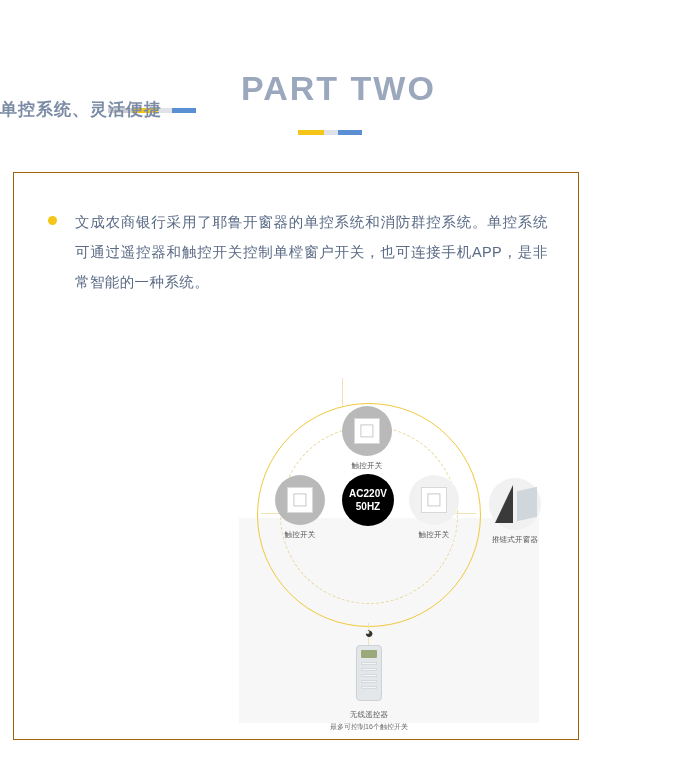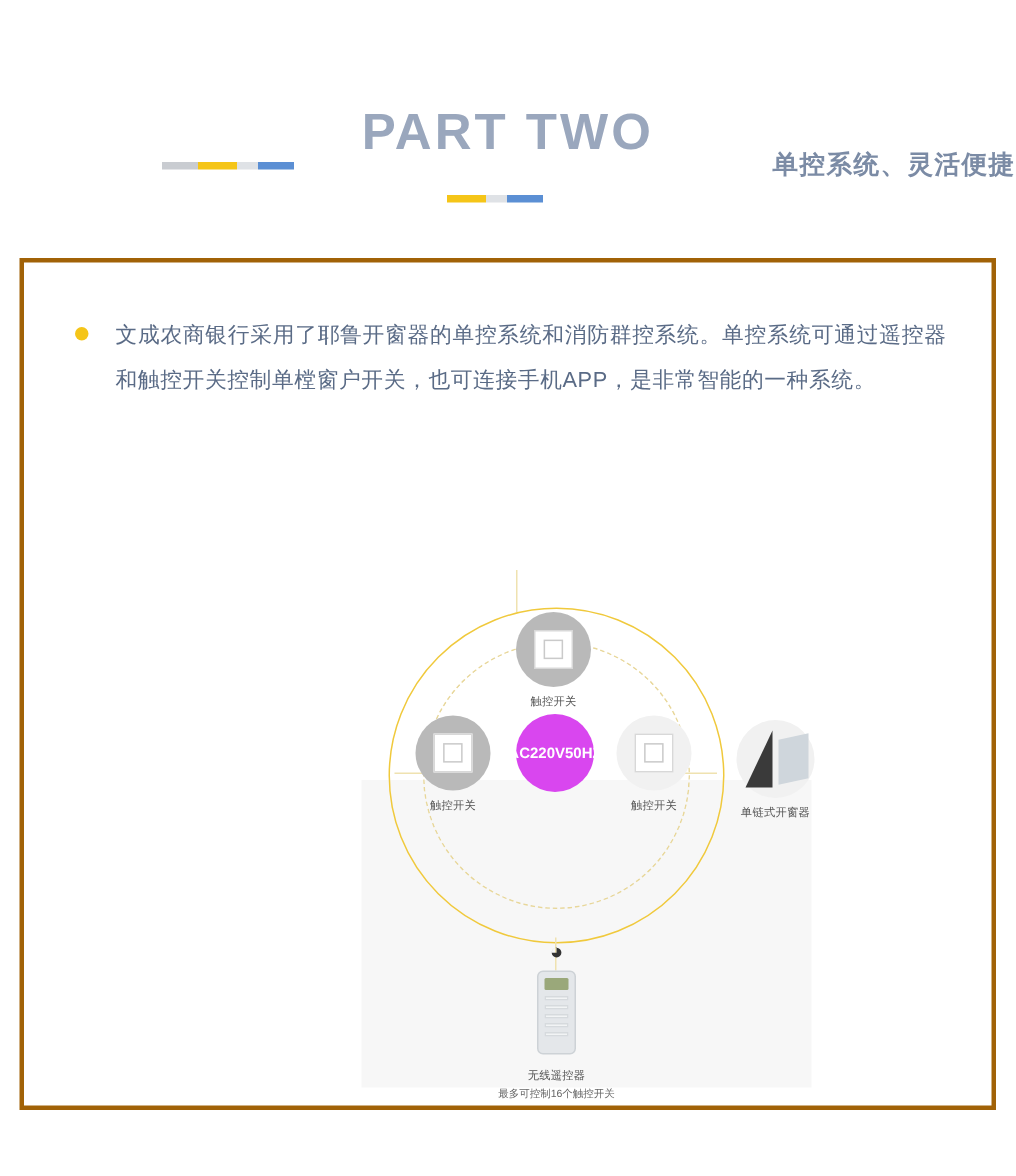--- a/index.html
+++ b/index.html
@@ -36,21 +36,21 @@
     letter-spacing: 2px;
     color: #9aa7bd;
     font-family: "Liberation Sans", sans-serif;
     margin-top: 25px;
   }
   .subtitle {
     position: absolute;
     left: 0;
     right: 0;
     top: 98px;
-    text-align: right;
+    text-align: left;
     font-size: 17px;
     font-weight: bold;
     color: #7b8ba5;
     letter-spacing: 1px;
   }
   .bar-group {
     position: absolute;
     display: flex;
     height: 5px;
   }
@@ -80,23 +80,23 @@
   .bar.blue {
     width: 24px;
     background: #5b8fd4;
   }
 
   
   .card {
     position: absolute;
     left: 13px;
     top: 172px;
-    width: 651px;
+    width: 566px;
     height: 568px;
-    border: 3px solid #a16207;
+    border: 1px solid #a16207;
     box-sizing: border-box;
     background: #fff;
   }
   .para-row {
     position: absolute;
     left: 34px;
     top: 34px;
     right: 30px;
     display: flex;
     align-items: flex-start;
@@ -163,26 +163,26 @@
   .circle.gray {
     background: #8a8a8a;
   }
   .circle.lightgray {
     background: #b9b9b9;
   }
   .circle.white {
     background: #f1f1f1;
   }
   .circle.yellow {
-    background: #d946ef;
+    background: #000000;
     color: #fff;
     display: flex;
     align-items: center;
     justify-content: center;
-    flex-direction: row;
+    flex-direction: column;
     font-size: 10px;
     line-height: 13px;
     font-weight: bold;
   }
   .node-label {
     font-size: 7.5px;
     color: #555;
     margin-top: 5px;
     white-space: nowrap;
     letter-spacing: 0.2px;
@@ -384,21 +384,21 @@
       </div>
 
 
       <div class="node" style="left:449px; top:155px; width:104px;">
         <div class="circle white" style="width:52px;height:52px;">
           <div class="hinge">
             <span class="leaf1"></span>
             <span class="leaf2"></span>
           </div>
         </div>
-        <div class="node-label">单链式开窗器</div>
+        <div class="node-label">推链式开窗器</div>
       </div>
 
       <div class="node" style="left:305px; top:322px; width:100px;">
         <div style="position:relative; height:60px;">
           <span class="wifi">◕</span>
           <div class="remote">
             <div class="screen"></div>
             <div class="key"></div>
             <div class="key"></div>
             <div class="key"></div>

